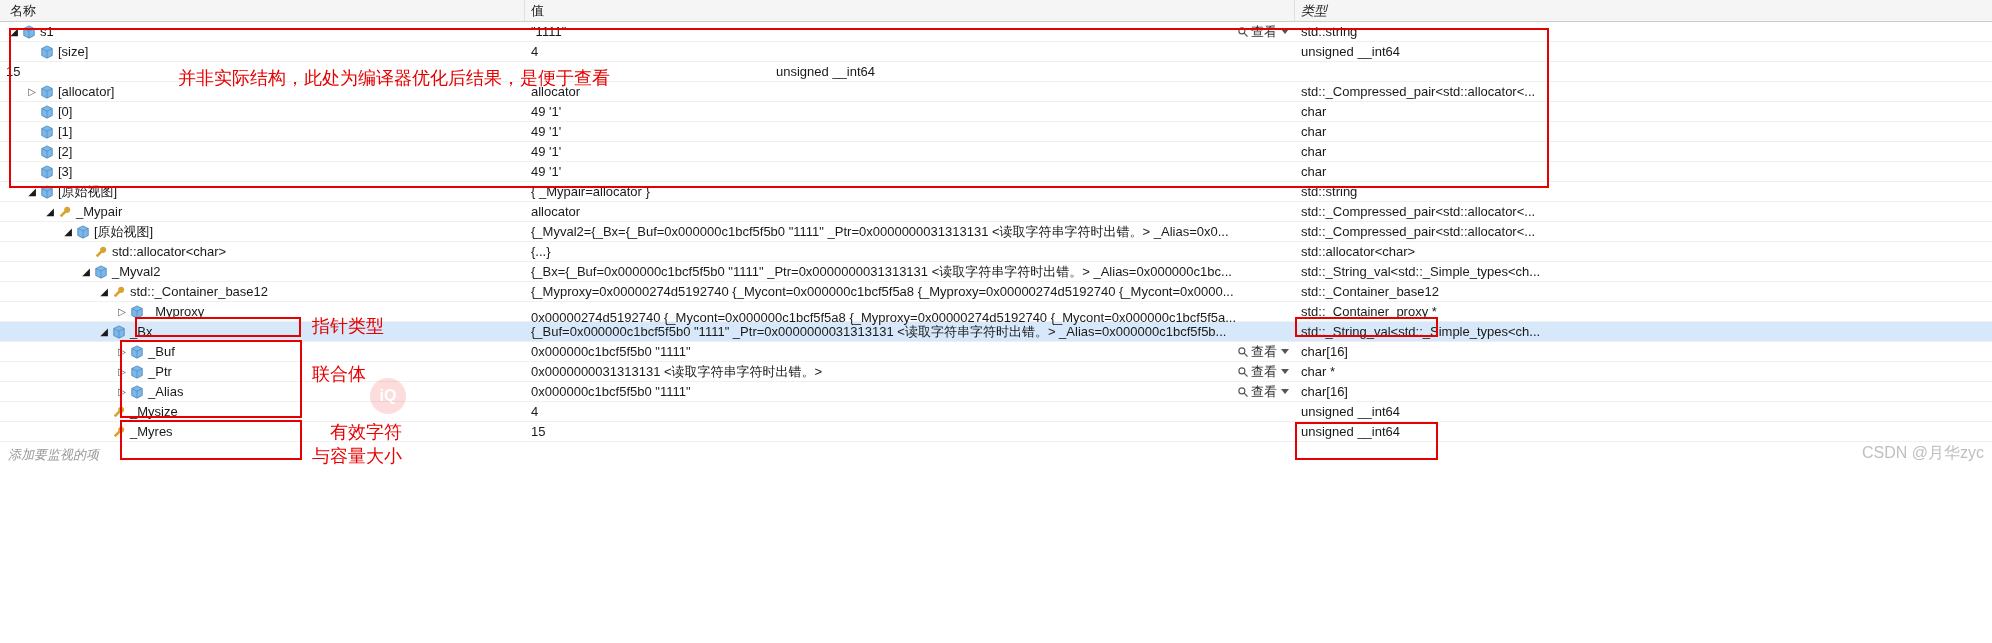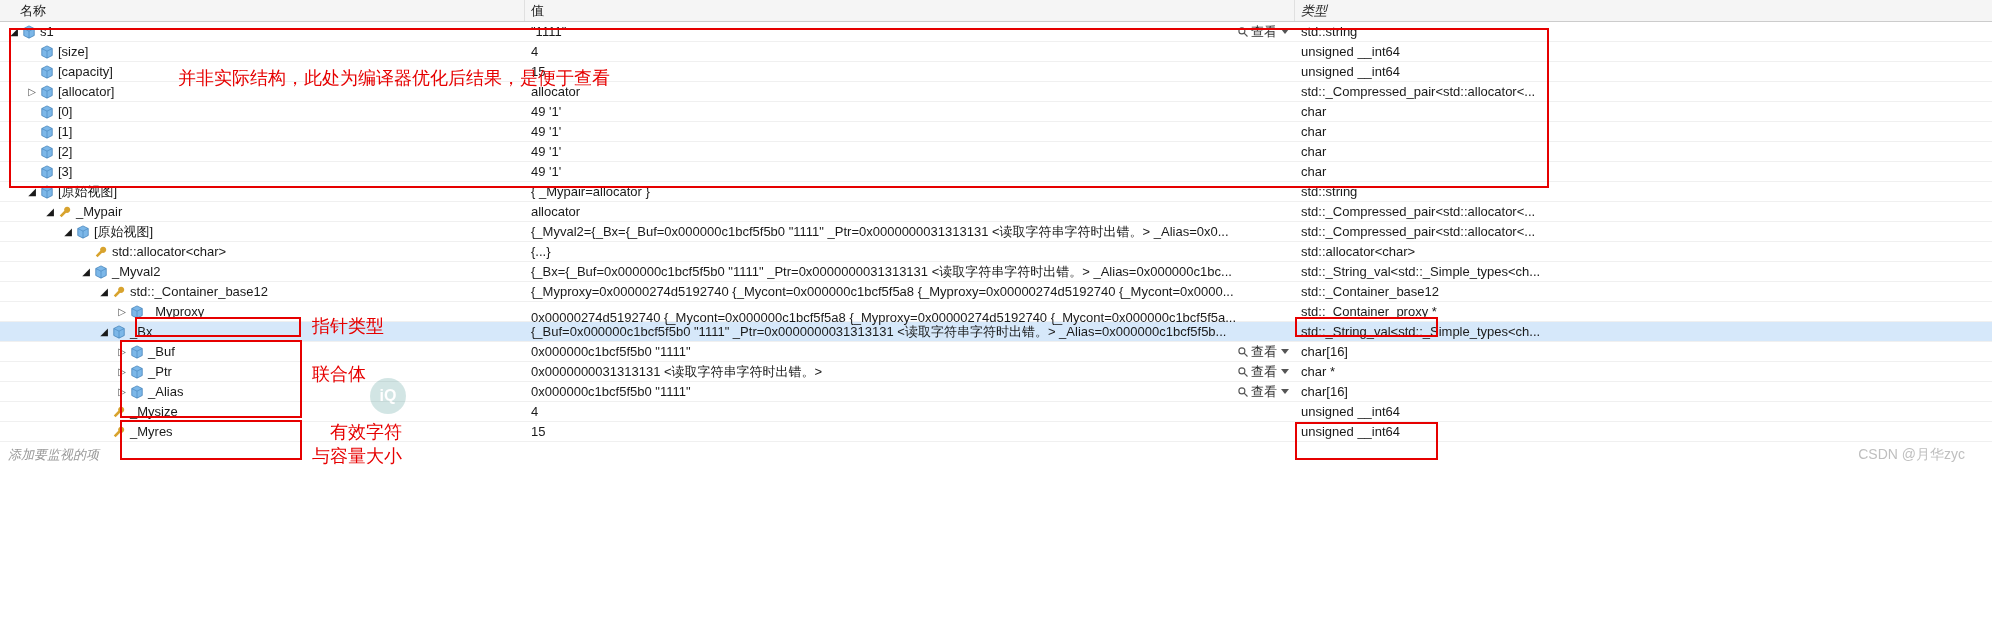--- a/index.html
+++ b/index.html
@@ -12,21 +12,21 @@
     position: relative;
     width: 1992px;
   }
   .grid-header {
     display: flex;
     border-bottom: 1px solid #cccccc;
     background: #f5f5f5;
     height: 22px;
     align-items: center;
   }
-  .col-name  { width: 525px; padding-left: 20px; border-right: 1px solid #e0e0e0; height: 100%; display:flex; align-items:center; }
+  .col-name  { width: 525px; padding-left: 10px; border-right: 1px solid #e0e0e0; height: 100%; display:flex; align-items:center; }
   .col-value { width: 770px; padding-left: 6px; border-right: 1px solid #e0e0e0; height: 100%; display:flex; align-items:center; }
   .col-type  { flex: 1; padding-left: 6px; height: 100%; display:flex; align-items:center;font-style:italic; }
   .row {
     display: flex;
     height: 20px;
     align-items: center;
     border-bottom: 1px solid #f0f0f0;
   }
   .row.selected { background: #d6e8fa; }
   .cell-name  { width: 525px; display:flex; align-items:center; overflow:hidden; white-space:nowrap; }
@@ -41,25 +41,25 @@
     width:14px; height:14px; display:inline-flex; align-items:center; justify-content:center;
     margin-right:4px;
   }
   .obj-icon svg { width:14px; height:14px; }
   .lookup {
     display:inline-flex; align-items:center; gap:2px; color:#333;
   }
   .lookup svg { width:12px; height:12px; }
   .dd { width:0;height:0;border-left:4px solid transparent;border-right:4px solid transparent;border-top:5px solid #555; margin-left:2px;}
   .hint { color:#9a9a9a; font-style:italic; padding:4px 8px; }
-  .watermark { position:absolute; right:27px; bottom:4px; color:#bfbfbf; font-size:14px; }
+  .watermark { position:absolute; right:8px; bottom:4px; color:#bfbfbf; font-size:16px; }
   .red-box { position:absolute; border:2px solid #e60000; pointer-events:none; }
   .red-text { position:absolute; color:#e60000; font-size:18px; pointer-events:none; font-weight:400; }
   .faded-badge { position:absolute; opacity:0.18; }
-  .faded-badge .b1 { width:36px;height:36px;border-radius:50%;background:#0f766e;display:flex;align-items:center;justify-content:center;color:#fff;font-weight:bold;font-size:16px; }
+  .faded-badge .b1 { width:36px;height:36px;border-radius:50%;background:#ef4444;display:flex;align-items:center;justify-content:center;color:#fff;font-weight:bold;font-size:16px; }
 </style>
 </head>
 <body>
 
 <div class="grid-header">
   <div class="col-name">名称</div>
   <div class="col-value">值</div>
   <div class="col-type">类型</div>
 </div>
 
@@ -104,31 +104,20 @@
         <span>[size]</span>
       </div>
       <div class="cell-value">
         <span style="overflow: hidden; text-overflow: ellipsis;">4</span>
       </div>
       <div class="cell-type">
         <span>unsigned __int64</span>
       </div>
     </div>
     <div class="row">
-      <div class="cell-name">
-        <span class="indent" style="width: 26px;"></span>
-        <span class="expander"></span>
-        <span class="obj-icon">
-          <svg viewBox="0 0 16 16">
-            <path fill="#7cb7e8" stroke="#3b7bb5" stroke-width="0.8" d="M8 1 L14 4 L14 12 L8 15 L2 12 L2 4 Z"></path>
-            <path fill="none" stroke="#3b7bb5" stroke-width="0.6" d="M2 4 L8 7 L14 4 M8 7 L8 15"></path>
-          </svg>
-        </span>
-        <span>[capacity]</span>
-      </div>
       <div class="cell-value">
         <span style="overflow: hidden; text-overflow: ellipsis;">15</span>
       </div>
       <div class="cell-type">
         <span>unsigned __int64</span>
       </div>
     </div>
     <div class="row">
       <div class="cell-name">
         <span class="indent" style="width: 26px;"></span>

